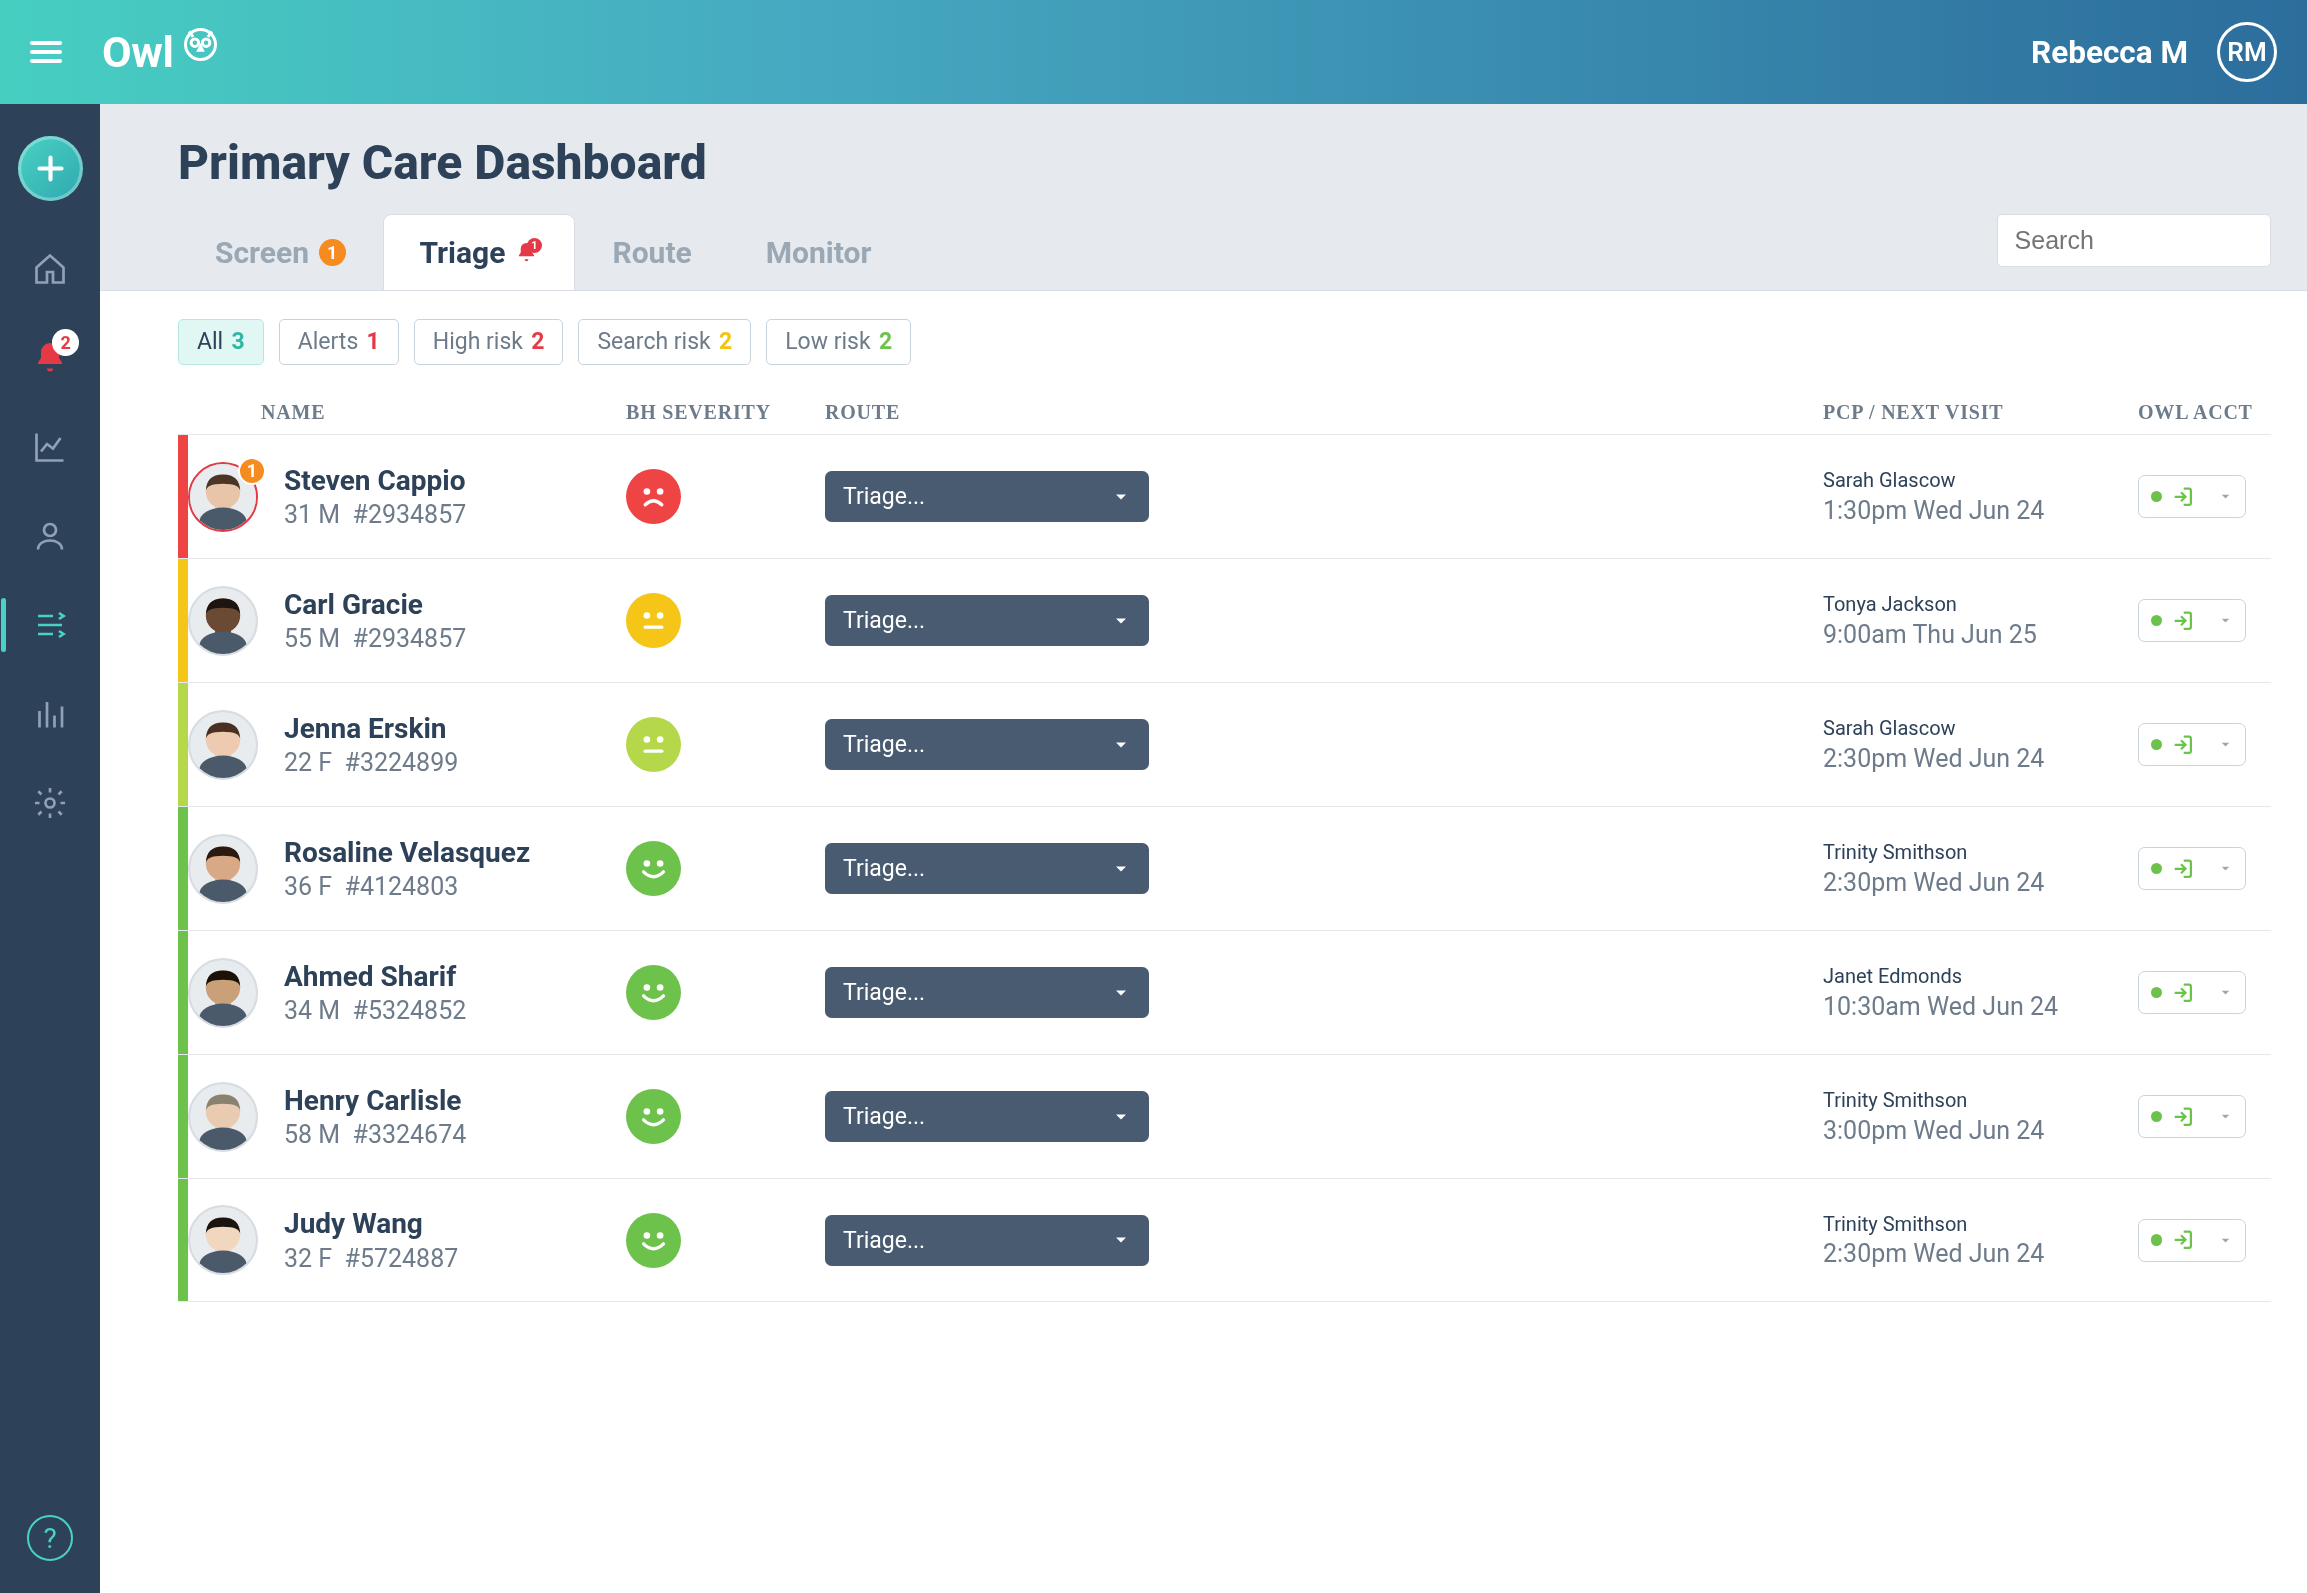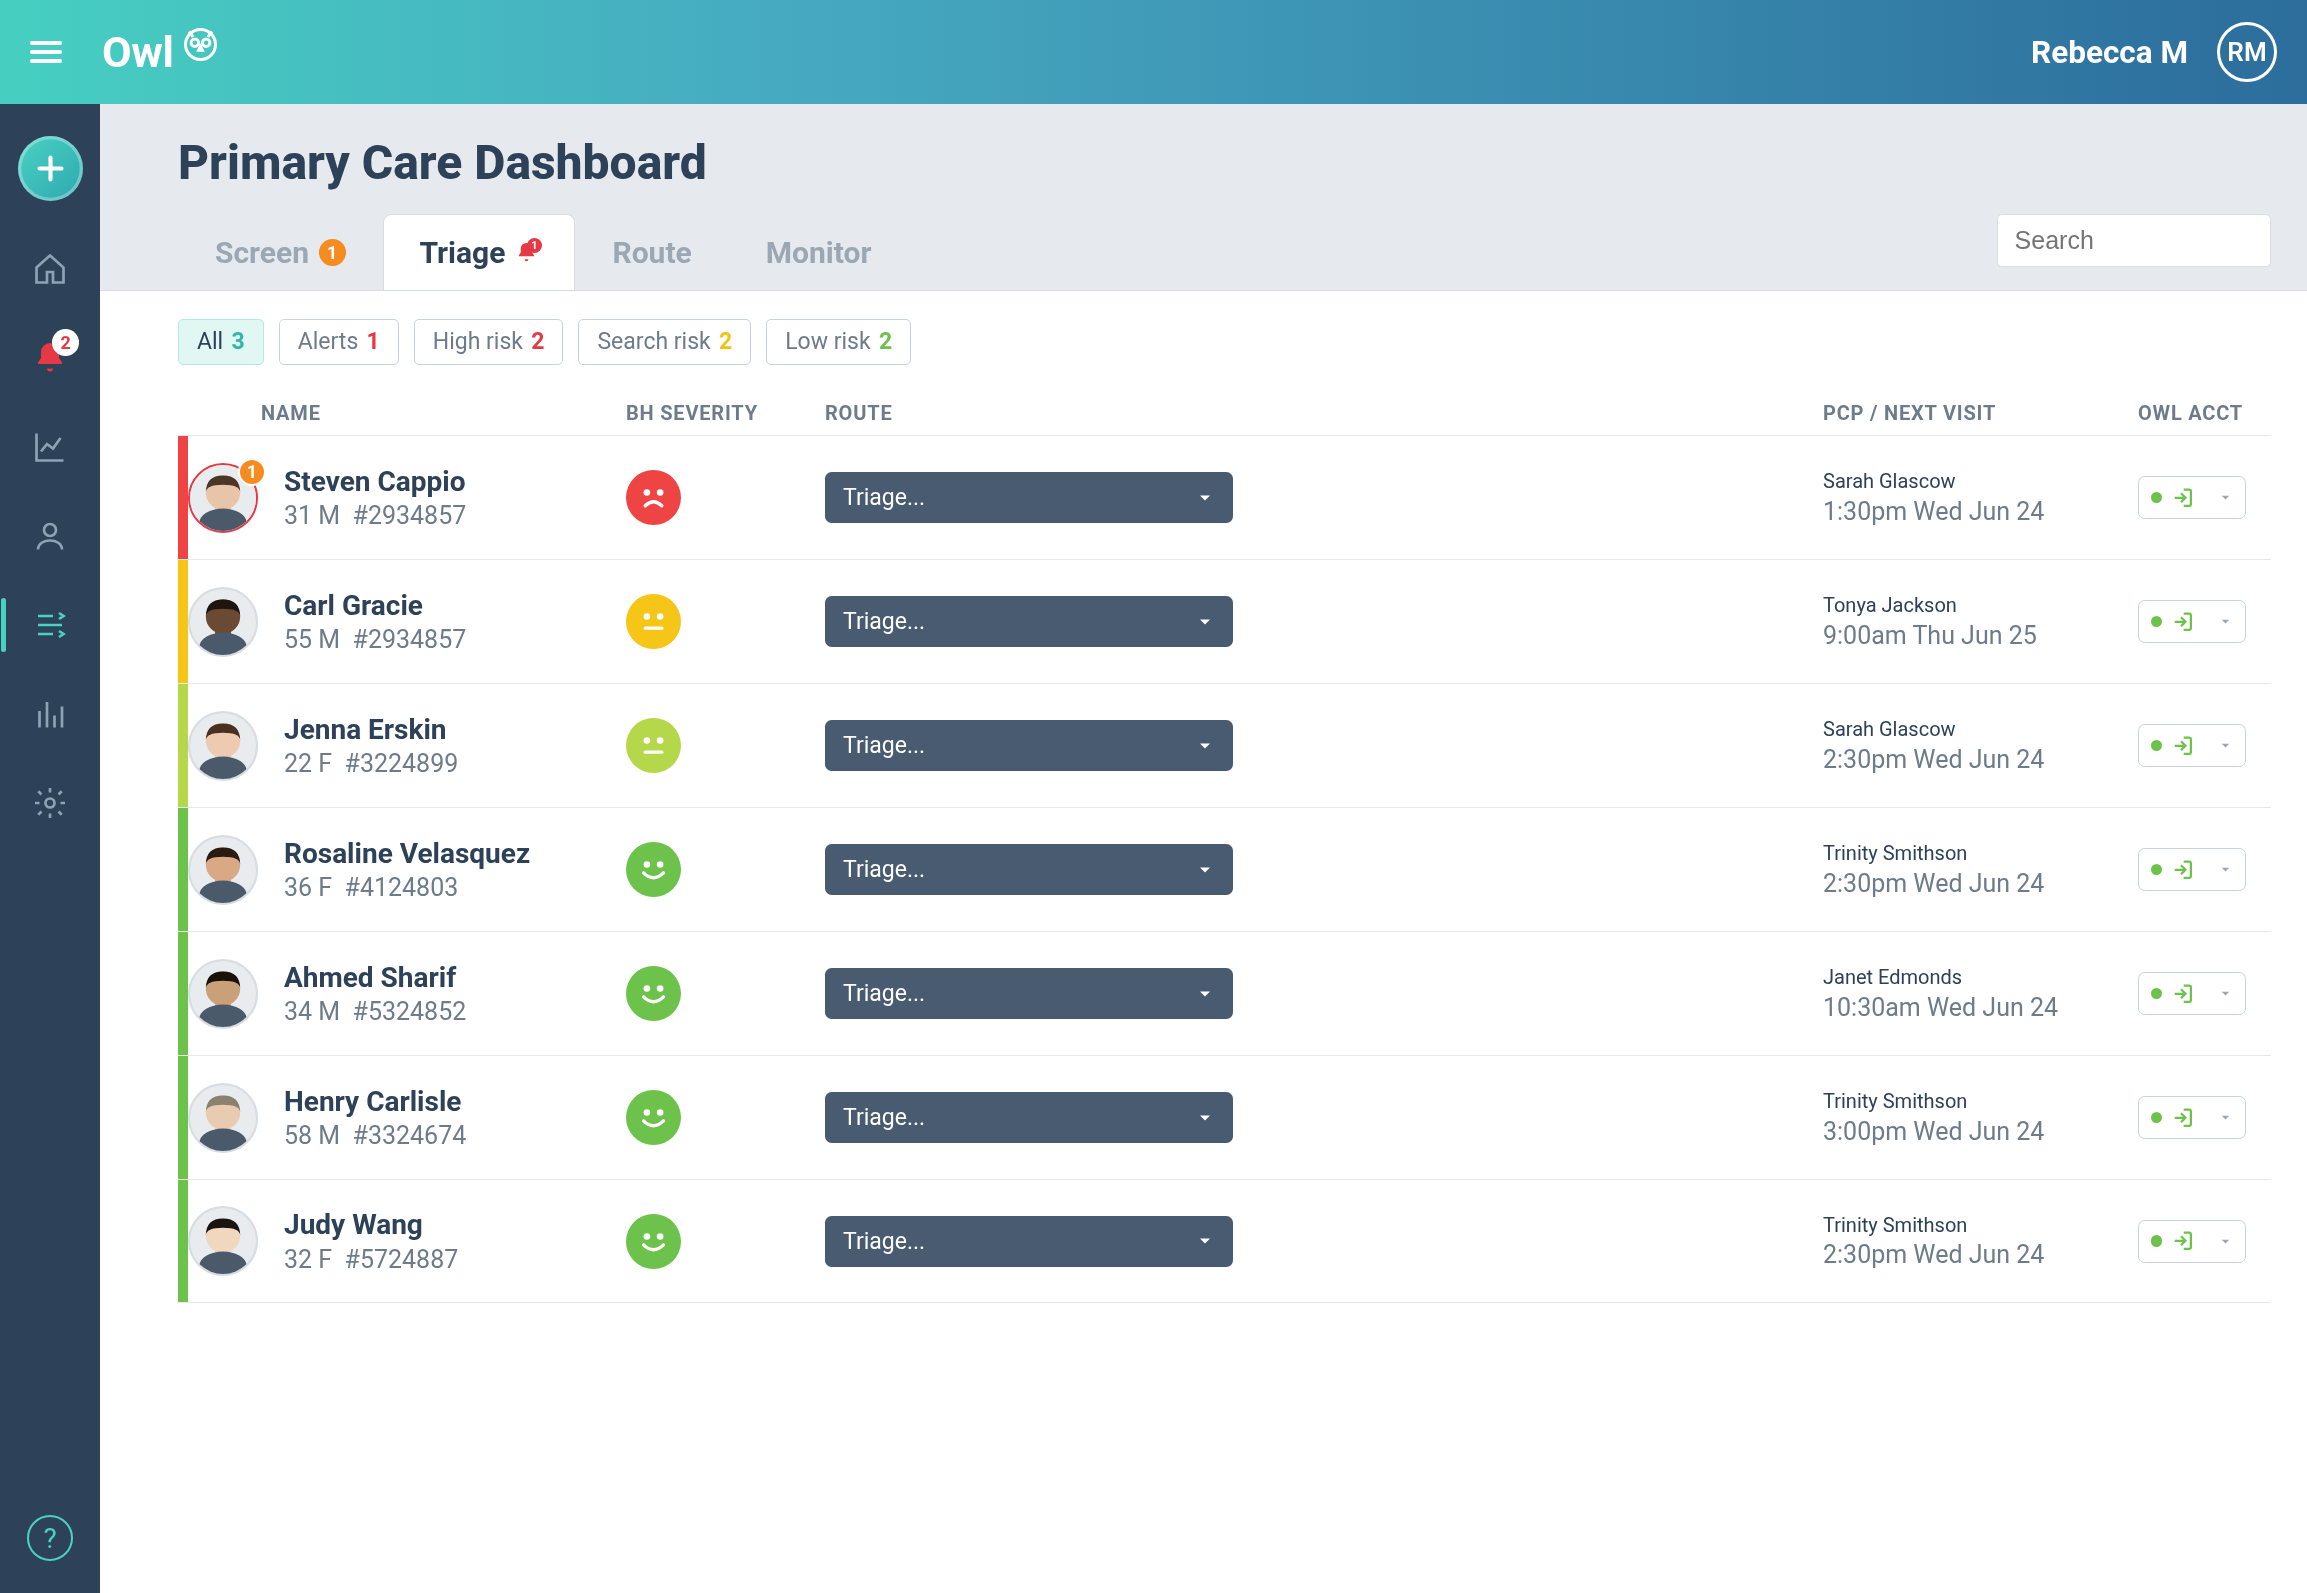--- a/index.html
+++ b/index.html
@@ -50,41 +50,41 @@
 
 .filters { display:flex; gap:15px; margin-bottom: 26.5px; }
 .filter { padding: 8.3px 18px; border:1.7px solid #c9d3dc; border-radius:5px; font-size:23px; color:#6d7b8a; display:flex; align-items:center; gap:8.3px; background:#ffffff; cursor:pointer; }
 .filter.active { background:#e1f7f4; color:#2d4158; border-color:#b6e8e1; }
 .cnt-red { color:#e63946; font-weight:700; }
 .cnt-yellow { color:#f1c40f; font-weight:700; }
 .cnt-green { color:#6dc24b; font-weight:700; }
 .cnt-teal { color:#33b6a5; font-weight:700; }
 
 
-.thead { display:grid; grid-template-columns: 83px 365px 199px 1fr 315px 133px; padding: 10px 0; font-size:20px; font-weight:700; color:#6d7b8a; letter-spacing:0.8px; }
+.thead { display:grid; grid-template-columns: 83px 365px 199px 1fr 315px 133px; padding: 10px 0; font-size:20px; font-weight:700; color:#6d7b8a; letter-spacing:0.8px;font-family:Liberation Serif, serif; }
 .thead > div:nth-child(1){ } 
 
 
 .row { display:grid; grid-template-columns: 10px 1fr; border-top:0.8px solid #e5e9ed; min-height:124px; align-items:center; }
 .row:last-child { border-bottom:0.8px solid #e5e9ed; }
 .stripe { width:10px; height:100%; }
 .row-inner { display:grid; grid-template-columns: 73px 365px 199px 1fr 315px 133px; align-items:center; padding: 15px 0; }
 
 .avatar { width:70px; height:70px; border-radius:50%; border:2.5px solid #d7dde2; overflow:hidden; position:relative; background:#cfd6dd; }
 .avatar.alert-border { border-color:#e63946; }
 .avatar svg { width:100%; height:100%; }
 .avatar-badge { position:absolute; top:-5px; right:-5px; width:28px; height:28px; border-radius:50%; background:#f68b1f; color:#fff; font-size:18px; font-weight:700; display:flex; align-items:center; justify-content:center; border:2.5px solid #fff; }
 
 .pname { font-size:28px; font-weight:700; color:#2d4158; }
 .pmeta { font-size:25px; color:#6d7b8a; margin-top:3.3px; white-space:pre; }
 
 .severity { width:55px; height:55px; border-radius:50%; display:flex; align-items:center; justify-content:center; }
 .sev-red{ background:#ef4444; } .sev-yellow{ background:#f5c518; } .sev-yg{ background:#b5d84a; } .sev-green{ background:#6dc24b; }
 
-.route-dd { width:408px; height:51px; background:#485b70; color:#fff; border-radius:6.6px; display:flex; align-items:center; padding:16px 18px; font-size:23px; justify-content:space-between; cursor:pointer; }
+.route-dd { width:324px; height:51px; background:#485b70; color:#fff; border-radius:6.6px; display:flex; align-items:center; padding:16px 18px; font-size:23px; justify-content:space-between; cursor:pointer; }
 .route-dd svg { width:20px; height:20px; }
 
 .pcp-name { font-size:20px; color:#2d4158; }
 .pcp-time { font-size:25px; color:#6d7b8a; margin-top:3.3px; }
 
 .acct { display:flex; align-items:center; border:1.7px solid #c9d3dc; border-radius:6.6px; height:43px; padding:0 11.6px; gap:10px; width:108px; }
 .dot-g { width:11.6px; height:11.6px; border-radius:50%; background:#6dc24b; }
 .login-ic { color:#6dc24b; }
 .caret-g { color:#9aa7b4; margin-left:auto; }
 </style>

